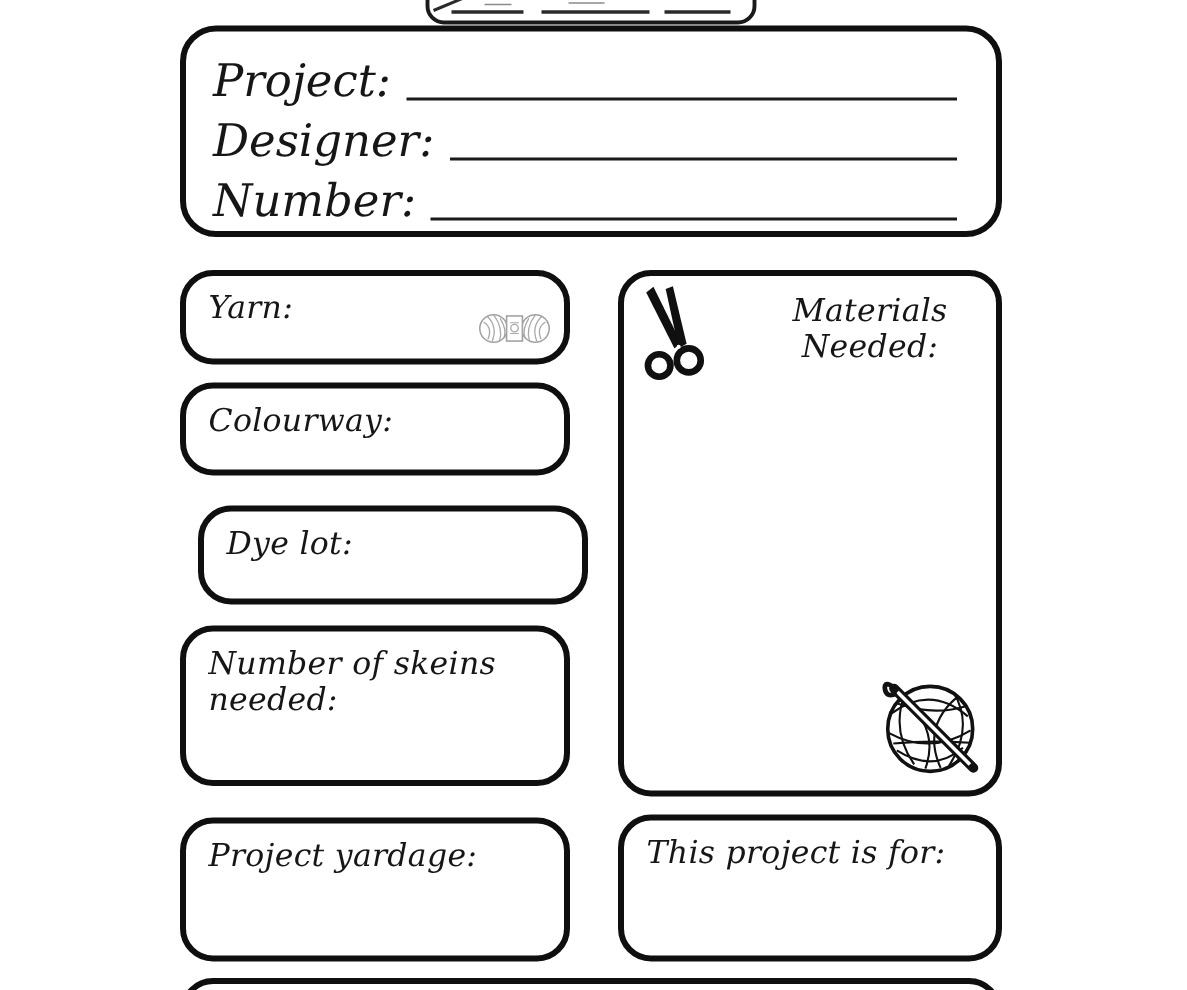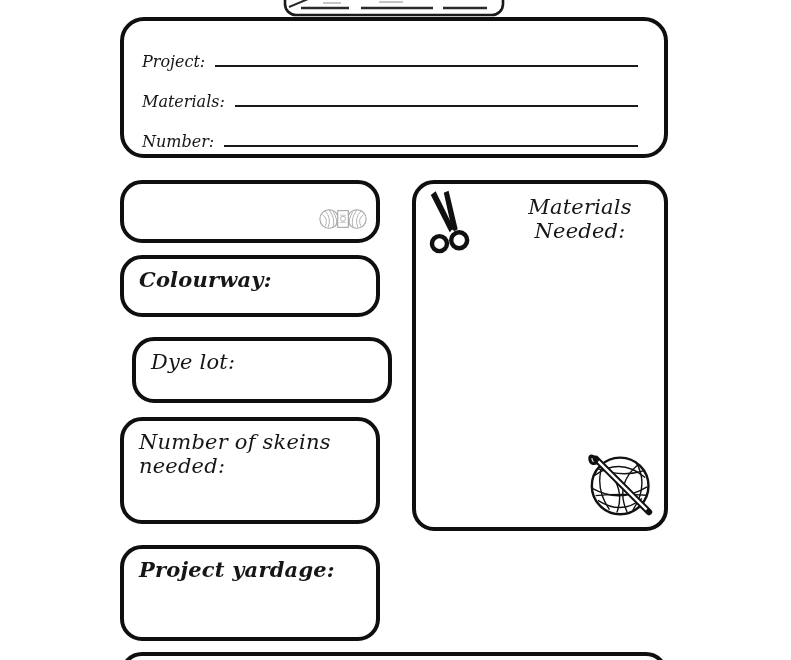--- a/index.html
+++ b/index.html
@@ -31,21 +31,21 @@
     letter-spacing: 0.2px;
   }
   
   .header-box { padding: 12px 16px 0 16px; }
   .field-row {
     display: flex;
     align-items: flex-end;
     height: 40px;
   }
   .field-label {
-    font-size: 16px;
+    font-size: 30px;
     line-height: 1;
     padding: 0 6px 3px 2px;
     white-space: nowrap;
   }
   .field-line {
     flex: 1;
     border-bottom: 2.5px solid #1a1a1a;
     margin: 0 10px 6px 4px;
     height: 10px;
   }
@@ -68,30 +68,31 @@
     <path d="M6 7 L30 -3" stroke="#2a2a2a" stroke-width="2" fill="none"></path>
     <path d="M40 3 H58 M96 2 H120" stroke="#8a8a8a" stroke-width="1" fill="none"></path>
   </svg>
 
   <div class="pbox header-box" style="left:120px; top:17px; width:548px; height:141px; border-radius:24px;">
     <div class="field-row">
       <span class="script field-label">Project:</span>
       <span class="field-line"></span>
     </div>
     <div class="field-row">
-      <span class="script field-label">Materials:</span>
+      <span class="script field-label">Designer:</span>
       <span class="field-line"></span>
     </div>
     <div class="field-row">
       <span class="script field-label">Number:</span>
       <span class="field-line"></span>
     </div>
   </div>
 
   <div class="pbox" style="left:120px; top:180px; width:260px; height:63px;">
+    <div class="script box-label">Yarn:</div>
     <span class="icon" style="right:9px; bottom:3px;">
       <svg width="48" height="26" viewBox="0 0 50 27">
         <g fill="#ffffff" stroke="#a2a2a2" stroke-width="1.1">
           <circle cx="10.5" cy="13.5" r="9.6"></circle>
           <circle cx="39.5" cy="13.5" r="9.6"></circle>
           <rect x="19.5" y="4.8" width="11" height="17.4"></rect>
         </g>
         <g fill="none" stroke="#a8a8a8" stroke-width="0.9">
           <path d="M3.5 9 Q10 13 6.5 21"></path>
           <path d="M6 5 Q13.5 12 9.5 22.3"></path>
@@ -101,33 +102,33 @@
           <path d="M44 5 Q36.5 12 40.5 22.3"></path>
           <path d="M39.5 4 Q32.5 13 35.5 22.5"></path>
           <path d="M35 6.5 Q30.2 14 32.2 20"></path>
           <circle cx="25" cy="13.2" r="2.6"></circle>
           <path d="M22 9.5 h6 M22 17 h6" stroke-width="0.7"></path>
         </g>
       </svg>
     </span>
   </div>
 
-  <div class="pbox" style="left:120px; top:255px; width:260px; height:62px;font-weight:bold;">
+  <div class="pbox" style="left:120px; top:255px; width:260px; height:62px;">
     <div class="script box-label">Colourway:</div>
   </div>
 
   <div class="pbox" style="left:120px; top:337px; width:260px; height:66px;margin-left:12px;">
     <div class="script box-label">Dye lot:</div>
   </div>
 
   <div class="pbox" style="left:120px; top:417px; width:260px; height:107px;">
     <div class="script box-label">Number of skeins needed:</div>
   </div>
 
-  <div class="pbox" style="left:120px; top:545px; width:260px; height:96px;font-weight:bold;">
+  <div class="pbox" style="left:120px; top:545px; width:260px; height:96px;">
     <div class="script box-label">Project yardage:</div>
   </div>
 
   <div class="pbox" style="left:412px; top:180px; width:256px; height:351px;">
     <div class="script box-label materials-label">Materials Needed:</div>
 
     <span class="icon" style="left:10px; top:5px;">
       <svg width="50" height="66" viewBox="0 0 52 68">
         <g fill="#101010" stroke="none">
           <polygon points="5,6 10,2 29.5,41.5 24.5,44.5"></polygon>
@@ -156,16 +157,19 @@
           <path d="M17 25 Q43 34 66 26.5"></path>
           <path d="M13.5 53.5 Q39 51 68.5 53"></path>
         </g>
         <path d="M14 14 L71 71" stroke="#111111" stroke-width="7" stroke-linecap="round"></path>
         <path d="M16.5 16.5 L68.5 68.5" stroke="#ffffff" stroke-width="2.6"></path>
         <path d="M15 14 Q6.5 7.5 7.5 14.5 Q8.5 21 16 17.5" fill="none" stroke="#111111" stroke-width="3.4"></path>
       </svg>
     </span>
   </div>
 
+  <div class="pbox" style="left:412px; top:543px; width:256px; height:98px;">
+    <div class="script box-label">This project is for:</div>
+  </div>
 
   <div class="pbox" style="left:120px; top:652px; width:548px; height:44px; border-radius:24px;"></div>
 
 </div>
 
 </body></html>

